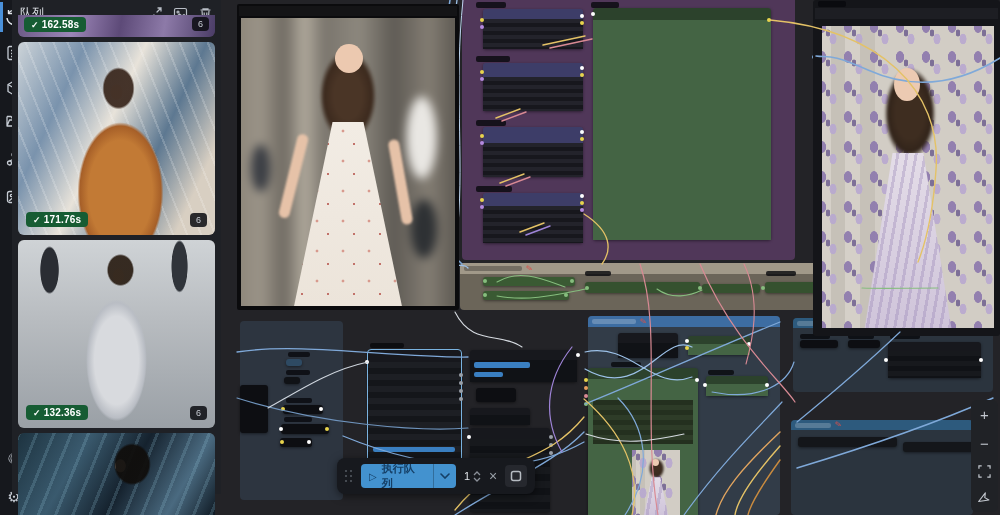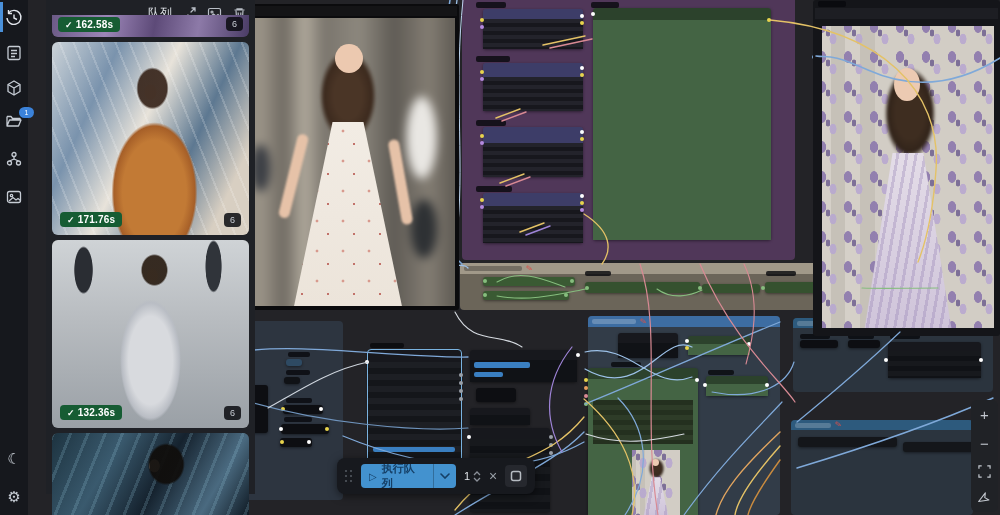--- a/index.html
+++ b/index.html
@@ -8,21 +8,21 @@
 
   
   #rail{position:absolute;left:0;top:0;width:28px;height:515px;background:#16181d;z-index:50;}
   .rail-ic{position:absolute;left:5px;width:18px;height:18px;color:#c6ccd4;}
   .rail-ic svg{display:block;}
   #active-bar{position:absolute;left:0;top:2px;width:3px;height:30px;background:#4a90d9;}
   .rail-badge{position:absolute;left:14px;top:-5px;min-width:11px;height:11px;border-radius:6px;
     background:#3b82d9;color:#fff;font-size:7px;line-height:11px;text-align:center;padding:0 2px;}
 
   
-  #queue{position:absolute;left:46px;top:0;width:209px;height:494px;background:#1f2126;z-index:50;text-align:right;}
+  #queue{position:absolute;left:12px;top:0;width:209px;height:494px;background:#1f2126;z-index:50;}
   #queue-hdr{position:absolute;left:0;top:0;width:100%;height:26px;display:flex;align-items:center;padding:0 8px;box-sizing:border-box;}
   #queue-title{color:#dfe3e8;font-size:12px;flex:1;}
   .qh-ic{width:15px;height:15px;color:#b9bec6;margin-left:10px;}
   .qcard{position:absolute;left:6px;width:197px;border-radius:6px;overflow:hidden;background:#333;}
   .thumb{position:absolute;inset:0;}
   .tbadge{position:absolute;display:inline-flex;align-items:center;gap:3px;background:#165c33;color:#fff;
     font-size:10px;font-weight:700;padding:2px 7px;border-radius:4px;letter-spacing:.2px;}
   .tbadge .chk{font-size:9px;font-weight:700;}
   .cbadge{position:absolute;background:rgba(10,12,16,.85);color:#c9ced6;font-size:9px;padding:2px 6px;border-radius:4px;}
 

